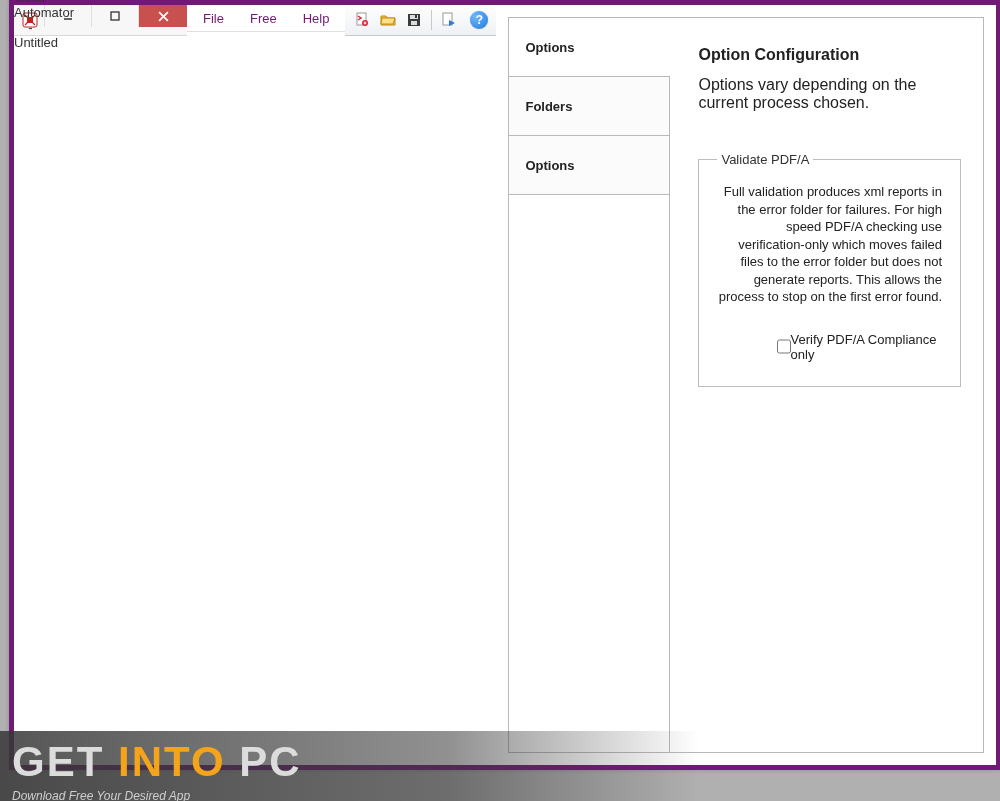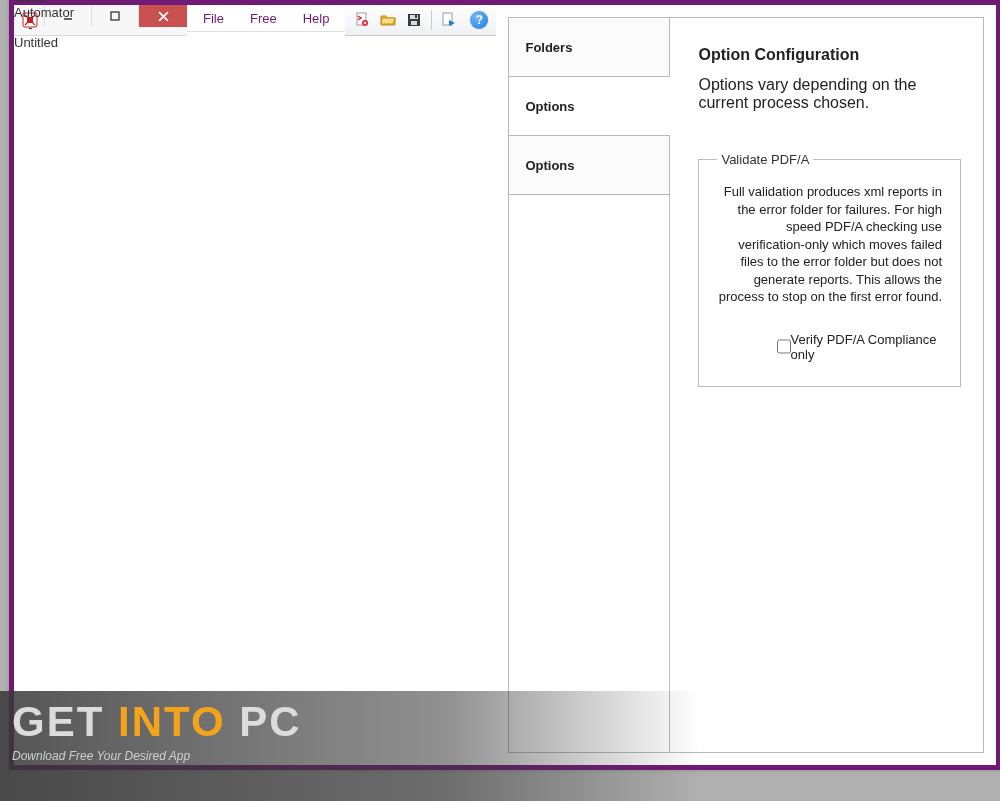--- a/index.html
+++ b/index.html
@@ -219,21 +219,21 @@
     margin: 0;
   }
   .check-row label {
     font-size: 13px;
   }
 
   
   .watermark {
     position: absolute;
     left: 0; right: 0; bottom: 0;
-    height: 110px;
+    height: 70px;
     background: linear-gradient(to right, rgba(55,55,55,.85) 0%, rgba(55,55,55,.55) 45%, rgba(55,55,55,0) 70%);
     color: #ddd;
     padding: 10px 0 6px 12px;
     box-sizing: border-box;
   }
   .watermark .big {
     font-family: "Arial Narrow", Arial, sans-serif;
     font-size: 42px;
     font-weight: 600;
     letter-spacing: 2px;
@@ -324,22 +324,22 @@
       <div class="tb-spacer"></div>
       <div class="tb-btn">
         <span class="help-icon">?</span>
       </div>
     </div>
 
     <div class="client">
       <div class="panel">
 
         <div class="side-tabs">
+          <div class="side-tab active">Options</div>
           <div class="side-tab">Folders</div>
-          <div class="side-tab active">Options</div>
           <div class="side-tab">Options</div>
         </div>
 
         <div class="content">
           <h2>Option Configuration</h2>
           <div class="sub">Options vary depending on the current process chosen.</div>
 
           <fieldset class="group">
             <legend>Validate PDF/A</legend>
             <div class="desc">Full validation produces xml reports in the error folder for failures.  For high speed PDF/A checking use verification-only which moves failed files to the error folder but does not generate reports. This allows the process to stop on the first error found.</div>

